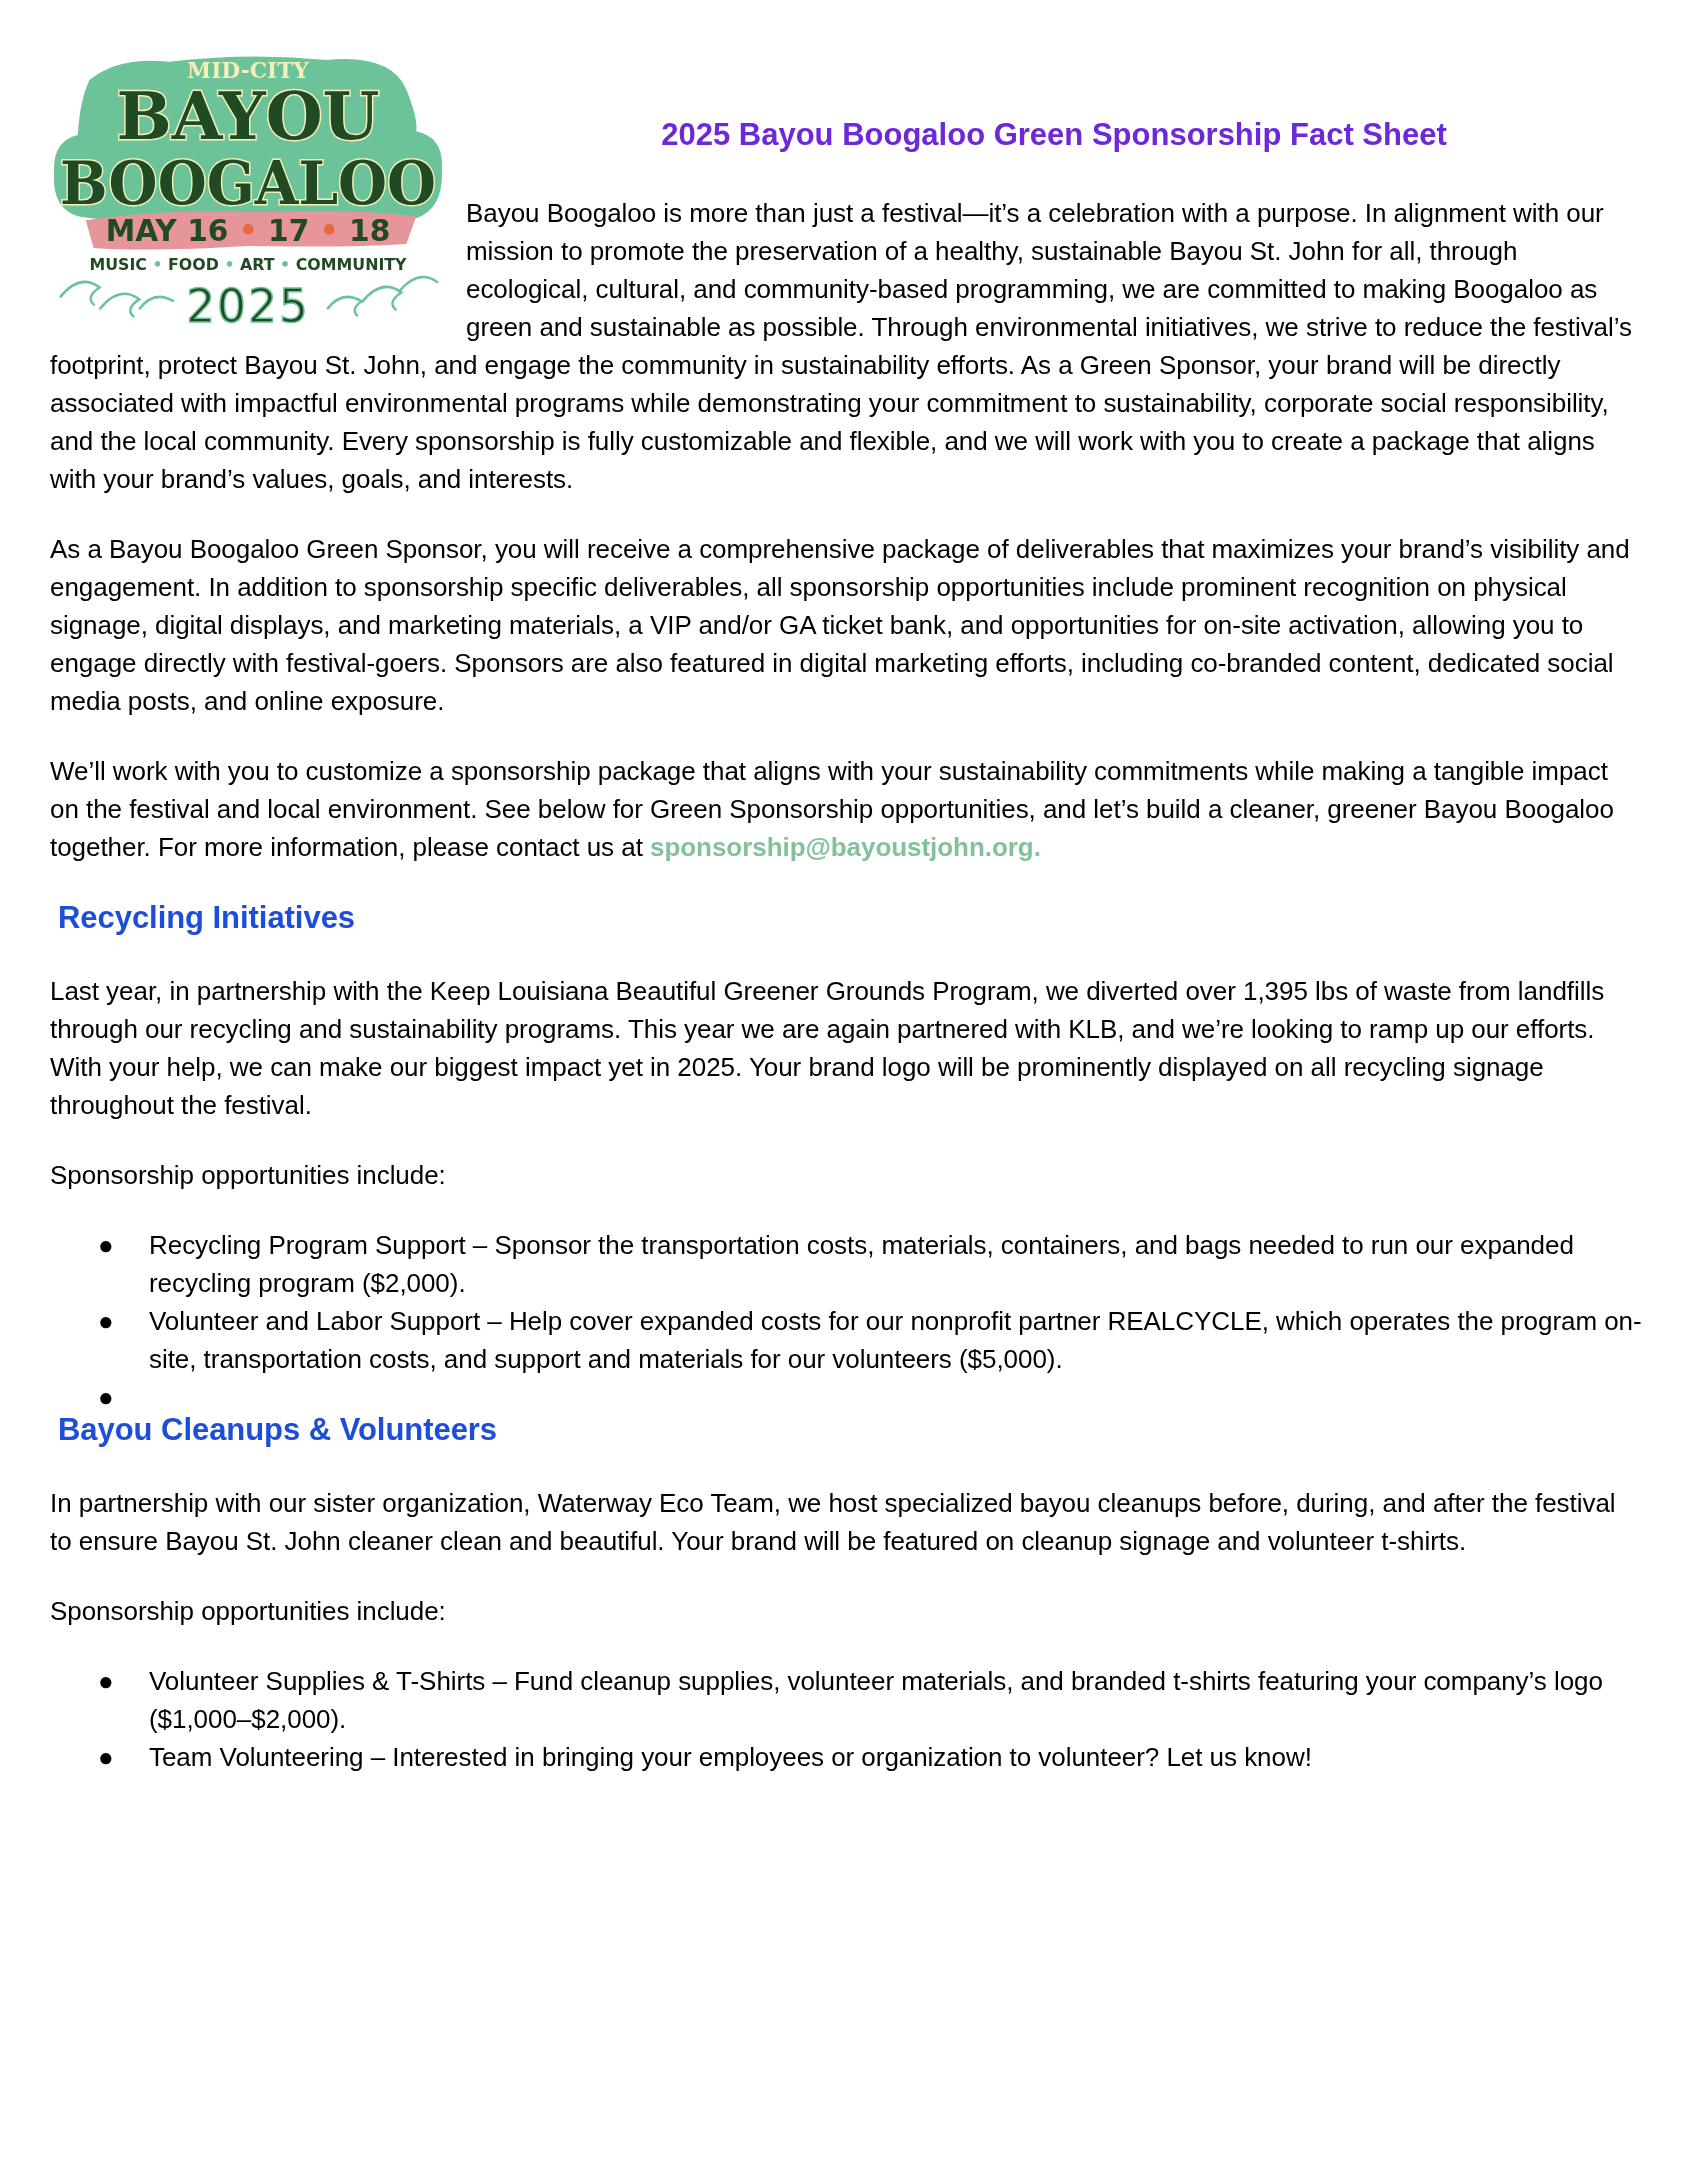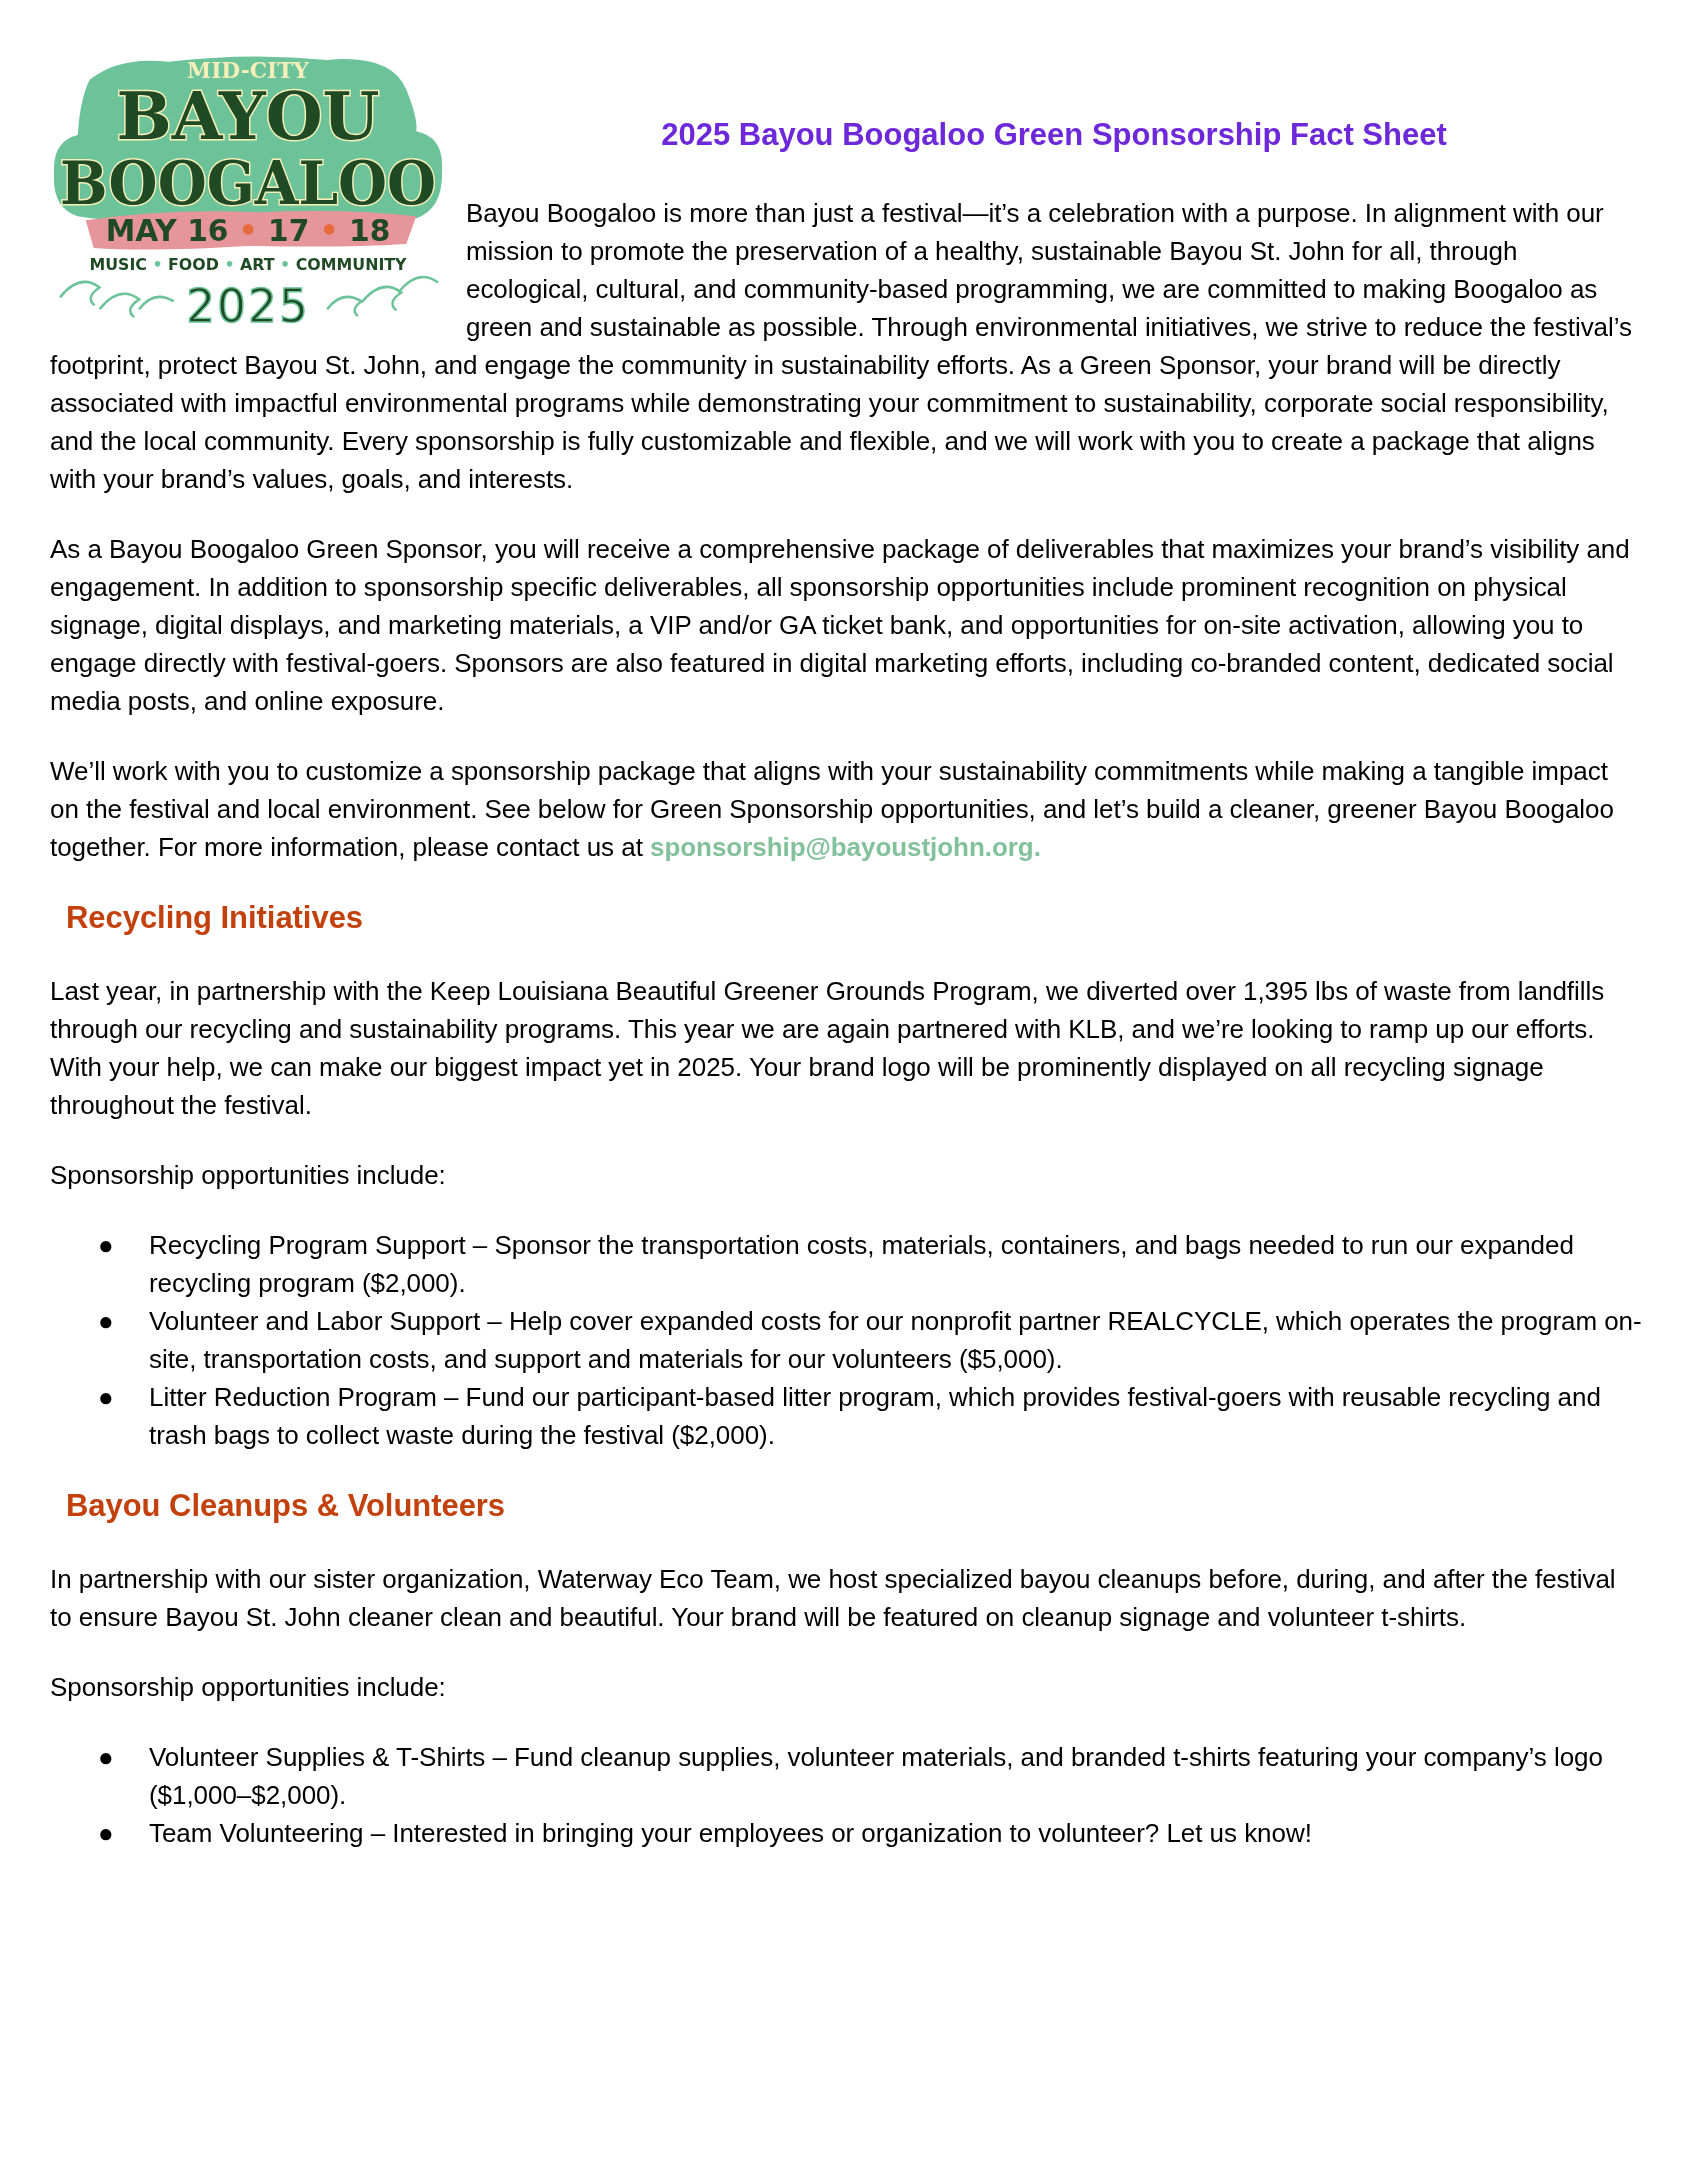--- a/index.html
+++ b/index.html
@@ -8,21 +8,21 @@
   .page { position: absolute; left: 50px; top: 0; width: 1592px; }
   .logo { position: absolute; left: 0; top: 50px; width: 396px; height: 282px; }
   .title { position: absolute; left: 0; top: 117px; width: 1592px; text-align: center;
            padding-left: 416px; box-sizing: border-box;
            font-size: 31px; font-weight: bold; color: #6d28d9; white-space: nowrap; }
   .body-text { font-size: 26px; line-height: 38px; letter-spacing: -0.05px; }
   .flow { position: absolute; left: 0; top: 194px; width: 1592px; }
   .float-spacer { float: left; width: 416px; height: 149px; }
   p { margin: 0 0 32px 0; }
   .email { color: #82c19b; font-weight: bold; text-align: right; }
-  h2 { margin: 16px; font-size: 31px; font-weight: bold; color: #c2410c; line-height: 40px; }
+  h2 { margin: 8px; font-size: 31px; font-weight: bold; color: #1d4ed8; line-height: 40px; }
   .sec-head { margin-top: 8px; margin-bottom: 34px; }
   ul { list-style: none; margin: 0 0 32px 0; padding: 0; }
   li { position: relative; padding-left: 99px; }
   li .bullet { position: absolute; left: 48px; top: 0; font-size: 26px; }
 </style>
 </head>
 <body>
 
 <div class="page">
 
@@ -60,21 +60,21 @@
     <p>Bayou Boogaloo is more than just a festival—it’s a celebration with a purpose. In alignment with our mission to promote the preservation of a healthy, sustainable Bayou St. John for all, through ecological, cultural, and community-based programming, we are committed to making Boogaloo as green and sustainable as possible. Through environmental initiatives, we strive to reduce the festival’s footprint, protect Bayou St. John, and engage the community in sustainability efforts. As a Green Sponsor, your brand will be directly associated with impactful environmental programs while demonstrating your commitment to sustainability, corporate social responsibility, and the local community. Every sponsorship is fully customizable and flexible, and we will work with you to create a package that aligns with your brand’s values, goals, and interests.</p>
     <p>As a Bayou Boogaloo Green Sponsor, you will receive a comprehensive package of deliverables that maximizes your brand’s visibility and engagement. In addition to sponsorship specific deliverables, all  sponsorship opportunities  include prominent recognition on physical signage, digital displays, and marketing materials, a VIP and/or GA ticket bank, and opportunities for on-site activation, allowing you to engage directly with festival-goers. Sponsors are also featured in digital marketing efforts, including co-branded content, dedicated social media posts, and online exposure.</p>
     <p><span>We’ll work with you to customize a sponsorship package that aligns with your sustainability commitments while making a tangible impact on the festival and local environment. See below for Green Sponsorship opportunities, and let’s build a cleaner, greener Bayou Boogaloo together. For more information, please contact us at </span><span class="email">sponsorship@bayoustjohn.org.</span></p>
 
     <h2 class="sec-head">Recycling Initiatives</h2>
     <p>Last year, in partnership with the Keep Louisiana Beautiful Greener Grounds Program, we diverted over 1,395 lbs of waste from landfills through our recycling and sustainability programs. This year we are again partnered with KLB, and we’re looking to ramp up our efforts. With your help, we can make our biggest impact yet in 2025.  Your brand logo will be prominently displayed on all recycling signage throughout the festival.</p>
     <p>Sponsorship opportunities include:</p>
     <ul>
       <li><span class="bullet">●</span><span>Recycling Program Support – Sponsor the transportation costs, materials, containers, and bags needed to run our expanded recycling program ($2,000).</span></li>
       <li><span class="bullet">●</span><span>Volunteer and  Labor Support – Help cover expanded costs for our nonprofit partner REALCYCLE, which operates the program on-site, transportation costs, and support and materials for our volunteers ($5,000).</span></li>
-      <li><span class="bullet">●</span><span>Litter Reduction Program – Fund our participant-based litter program, which provides festival-goers with reusable recycling and trash bags to collect waste during the festival ($2,000).</span></li>
+      <li><span class="bullet">●</span></li>
     </ul>
 
     <h2 class="sec-head">Bayou Cleanups &amp; Volunteers</h2>
     <p>In partnership with our sister organization, Waterway Eco Team, we host specialized bayou cleanups before, during, and after the festival to ensure Bayou St. John cleaner clean and beautiful. Your brand will be featured on cleanup signage and volunteer t-shirts.</p>
     <p>Sponsorship opportunities include:</p>
     <ul>
       <li><span class="bullet">●</span><span>Volunteer Supplies &amp; T-Shirts – Fund cleanup supplies, volunteer materials, and branded t-shirts featuring your company’s logo ($1,000–$2,000).</span></li>
       <li><span class="bullet">●</span><span>Team Volunteering – Interested in bringing your employees or organization to volunteer? Let us know!</span></li>
     </ul>
   </div>

